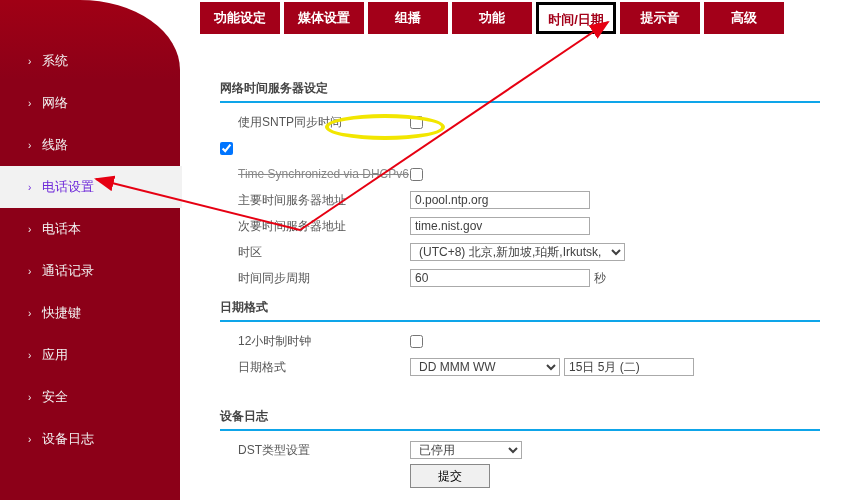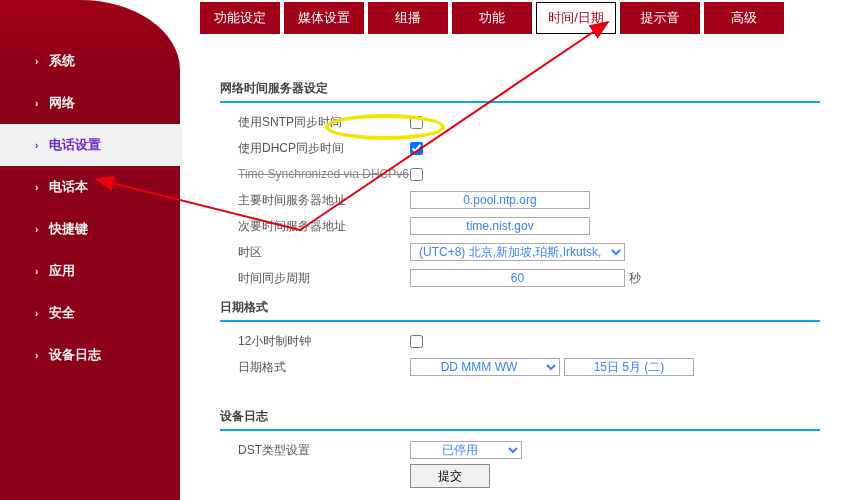--- a/index.html
+++ b/index.html
@@ -1,43 +1,45 @@
 <!DOCTYPE html>
 <html><head>
 <meta charset="utf-8">
 <style>
   * { box-sizing: border-box; margin: 0; padding: 0; }
   body { font-family: Arial, "Microsoft YaHei", sans-serif; font-size: 12px; color: #555; width: 849px; height: 500px; overflow: hidden; background: #fff; position: relative; }
   .sidebar { position: absolute; left: 0; top: 0; width: 180px; height: 500px; background: linear-gradient(180deg, #a00015 0, #8c0018 80px, #8c0018 100%); border-radius: 0 100px 0 0 / 0 70px 0 0; padding-top: 40px; color: #fff; }
-  .side-item { padding: 12px 35px; font-size: 13px; font-weight: bold; cursor: pointer; color: #f2f2f2; }
+  .side-item { padding: 12px 28px; font-size: 13px; font-weight: normal; cursor: pointer; color: #f2f2f2; }
   .side-item.active { background: #f2f2f2; color: #6d28d9; margin-right: -2px; }
   .side-caret { display: inline-block; width: 6px; height: 6px; margin-right: 8px; font-size: 10px; }
   .topbar { position: absolute; left: 200px; top: 2px; right: 0; height: 36px; display: flex; gap: 4px; }
-  .tab { flex: 0 0 auto; width: 80px; height: 32px; background: #a30019; color: #fff; font-size: 13px; font-weight: normal; text-align: center; line-height: 32px; }
-  .tab.active { background: #fff; color: #a30019; border: 1px solid #000000; line-height: 30px; }
+  .tab { flex: 0 0 auto; width: 80px; height: 32px; background: #a30019; color: #fff; font-size: 13px; font-weight: bold; text-align: center; line-height: 32px; }
+  .tab.active { background: #fff; color: #a30019; border: 3px solid #000000; line-height: 30px; }
   .content { position: absolute; left: 200px; top: 50px; right: 10px; bottom: 0; padding: 20px 10px 0 20px; }
   .section-title { font-weight: bold; color: #444; font-size: 12px; margin: 10px 0 8px; border-bottom: 2px solid #0ea5e9; padding-bottom: 4px; width: 600px; }
   .row { display: flex; align-items: center; height: 22px; margin: 4px 0; }
   .row .label { width: 190px; padding-left: 18px; color: #555; }
   .row .label.strike { text-decoration: line-through; color: #888; }
   .row .ctrl { flex: 1; display: flex; align-items: center; gap: 4px; }
-  input[type=text], select { font-size: 12px; height: 18px; border: 1px solid #aaa; padding: 0 4px; background: #fff; color: #3b82f6; text-align: center; }
+  input[type=text], select { font-size: 12px; height: 18px; border: 1px solid #aaa; padding: 0 4px; background: #fff; color: #404040; }
   input[type=checkbox] { width: 13px; height: 13px; }
   .btn { width: 80px; height: 24px; border: 1px solid #888; background: #f0f0f0; font-size: 12px; cursor: pointer; }
   .highlight-ellipse { position: absolute; left: 325px; top: 114px; width: 120px; height: 26px; border: 4px solid #f2e600; border-radius: 50%; pointer-events: none; }
   svg.arrows { position: absolute; left: 0; top: 0; width: 849px; height: 500px; pointer-events: none; }
 </style>
 </head>
 <body>
 
 <div class="sidebar">
   <div class="side-item"><span class="side-caret">›</span><span>系统</span></div>
   <div class="side-item"><span class="side-caret">›</span><span>网络</span></div>
+  <div class="side-item"><span class="side-caret">›</span><span>线路</span></div>
   <div class="side-item active"><span class="side-caret">›</span><span>电话设置</span></div>
   <div class="side-item"><span class="side-caret">›</span><span>电话本</span></div>
+  <div class="side-item"><span class="side-caret">›</span><span>通话记录</span></div>
   <div class="side-item"><span class="side-caret">›</span><span>快捷键</span></div>
   <div class="side-item"><span class="side-caret">›</span><span>应用</span></div>
   <div class="side-item"><span class="side-caret">›</span><span>安全</span></div>
   <div class="side-item"><span class="side-caret">›</span><span>设备日志</span></div>
 </div>
 
 <div class="topbar">
   <div class="tab">功能设定</div>
   <div class="tab">媒体设置</div>
   <div class="tab">组播</div>
@@ -50,21 +52,20 @@
 <div class="content">
 
   <div class="section-title">网络时间服务器设定</div>
   <div class="row">
       <div class="label">使用SNTP同步时间</div>
       <div class="ctrl">
         <input type="checkbox" style="">
       </div>
     </div>
   <div class="row">
-      <div class="label">使用DHCP同步时间</div>
       <div class="ctrl">
         <input type="checkbox" checked="" style="">
       </div>
     </div>
   <div class="row">
       <div class="label strike">Time Synchronized via DHCPv6</div>
       <div class="ctrl">
         <input type="checkbox" style="">
       </div>
     </div>
@@ -82,21 +83,21 @@
     </div>
   <div class="row">
       <div class="label">时区</div>
       <div class="ctrl">
         <select style="width:215px"><option>(UTC+8) 北京,新加坡,珀斯,Irkutsk, Ular</option></select>
       </div>
     </div>
   <div class="row">
       <div class="label">时间同步周期</div>
       <div class="ctrl">
-        <input type="text" style="width: 215px;" value="60">
+        <input type="text" style="width: 180px;" value="60">
         <span>秒</span>
       </div>
     </div>
 
   <div class="section-title">日期格式</div>
   <div class="row">
       <div class="label">12小时制时钟</div>
       <div class="ctrl">
         <input type="checkbox" style="">
       </div>

